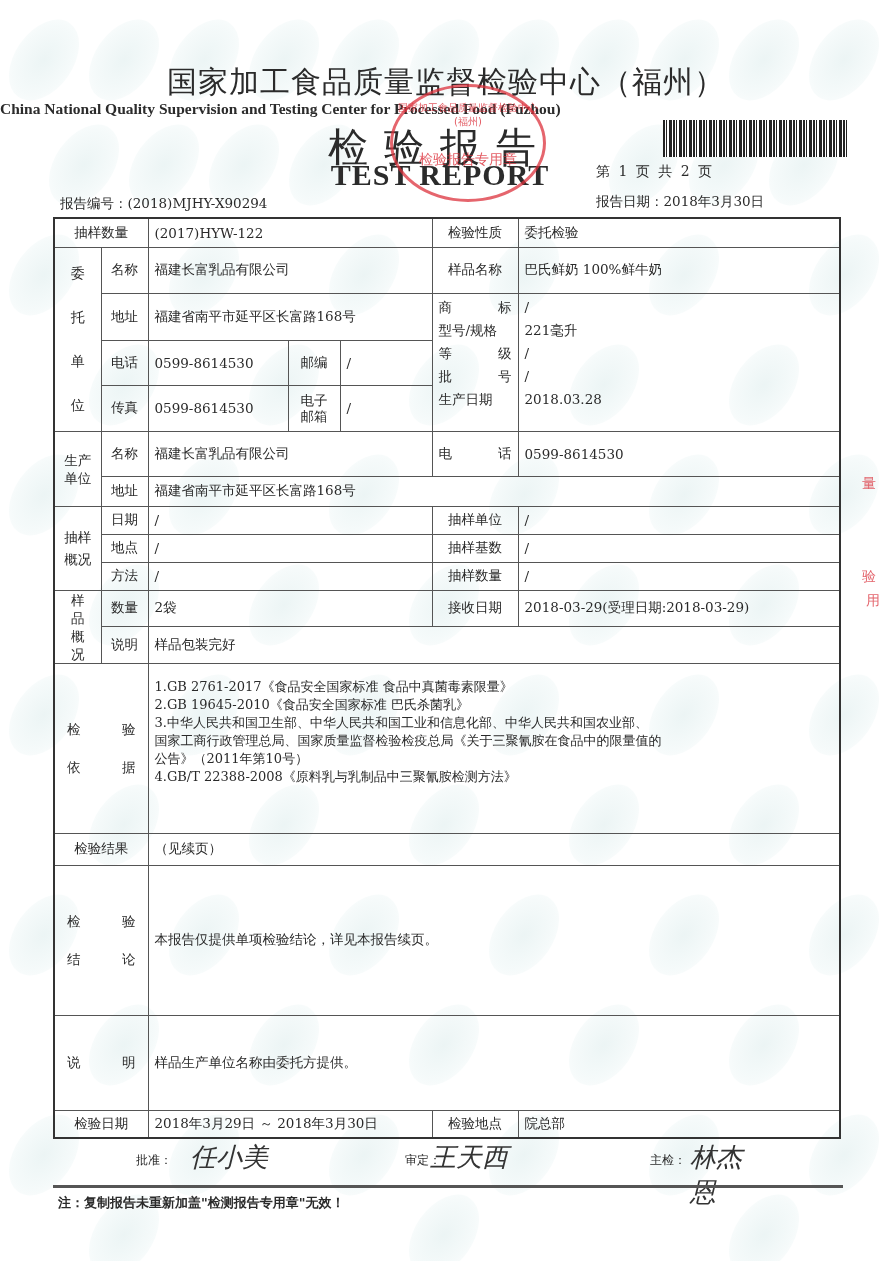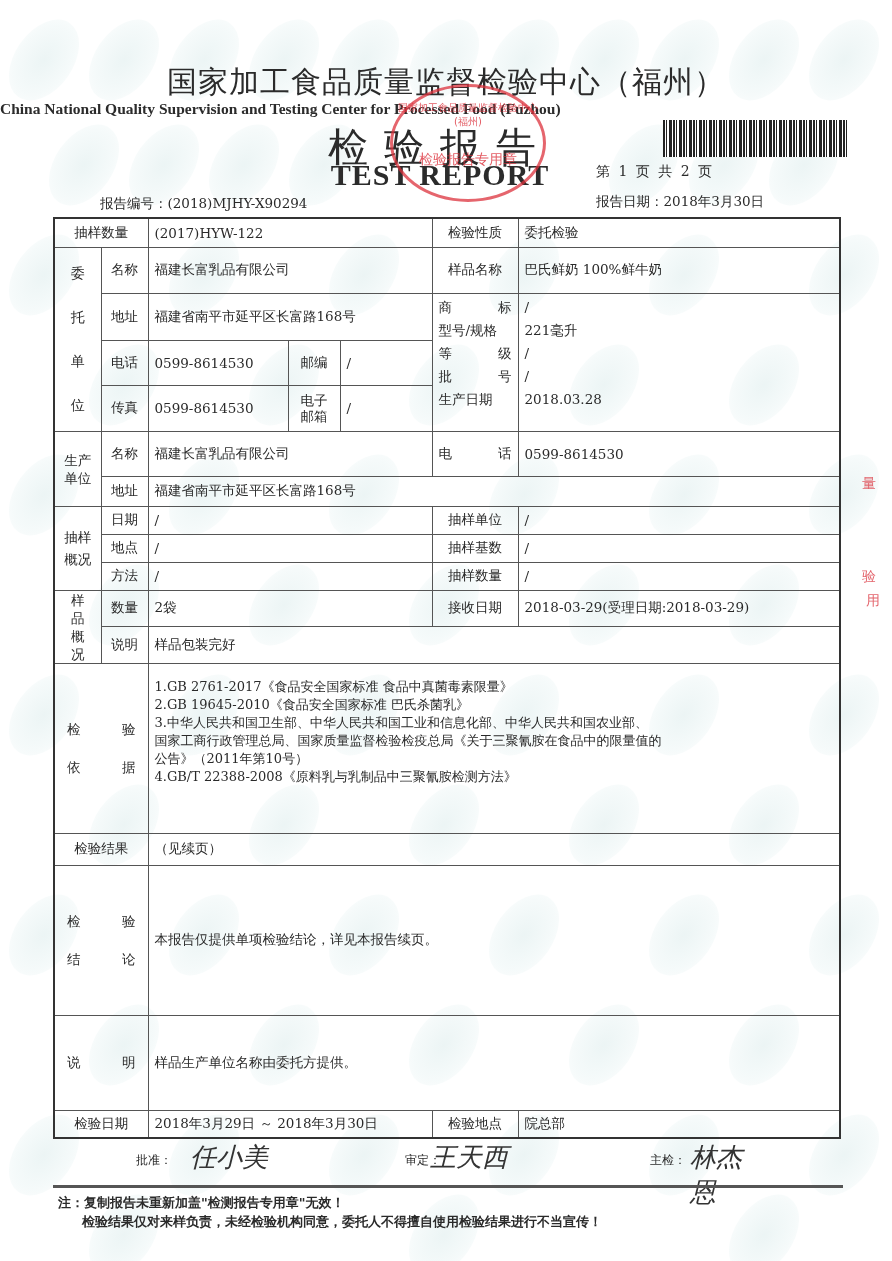--- a/index.html
+++ b/index.html
@@ -37,21 +37,21 @@
   }
   .barcode {
     position: absolute; left: 663px; top: 120px; width: 185px; height: 37px; z-index: 2;
     background: repeating-linear-gradient(90deg, #222 0 2px, #fff 2px 3px, #222 3px 4px, #fff 4px 6px, #222 6px 9px, #fff 9px 10px);
   }
   .pageinfo {
     position: absolute; left: 596px; top: 163px; font-size: 14px; z-index: 2;
     font-family: "DejaVu Serif", serif; word-spacing: 4px;
   }
   .report-no {
-    position: absolute; left: 60px; top: 195px; font-size: 13.5px; z-index: 2; margin-left: 40px;
+    position: absolute; left: 60px; top: 195px; font-size: 13.5px; z-index: 2;
   }
   .report-date {
     position: absolute; left: 596px; top: 193px; font-size: 13.5px; z-index: 2;
   }
   .stamp {
     position: absolute; left: 390px; top: 84px; width: 150px; height: 112px;
     border: 3px solid rgba(220,50,60,0.75); border-radius: 50%; z-index: 3;
     pointer-events: none;
   }
   .stamp-text {
@@ -354,14 +354,13 @@
   <span class="sig-lbl" style="left:136px">批准：</span>
   <span class="sig" style="left:190px">任小美</span>
   <span class="sig-lbl" style="left:405px">审定：</span>
   <span class="sig" style="left:430px">王天西</span>
   <span class="sig-lbl" style="left:650px">主检：</span>
   <span class="sig" style="left:690px">林杰恩</span>
 </div>
 <div class="bottom-line"></div>
 <div class="note">
   <div>注：复制报告未重新加盖"检测报告专用章"无效！</div>
-  <div class="l2">检验结果仅对来样负责，未经检验机构同意，委托人不得擅自使用检验结果进行不当宣传！</div>
 </div>
 
 </body></html>

